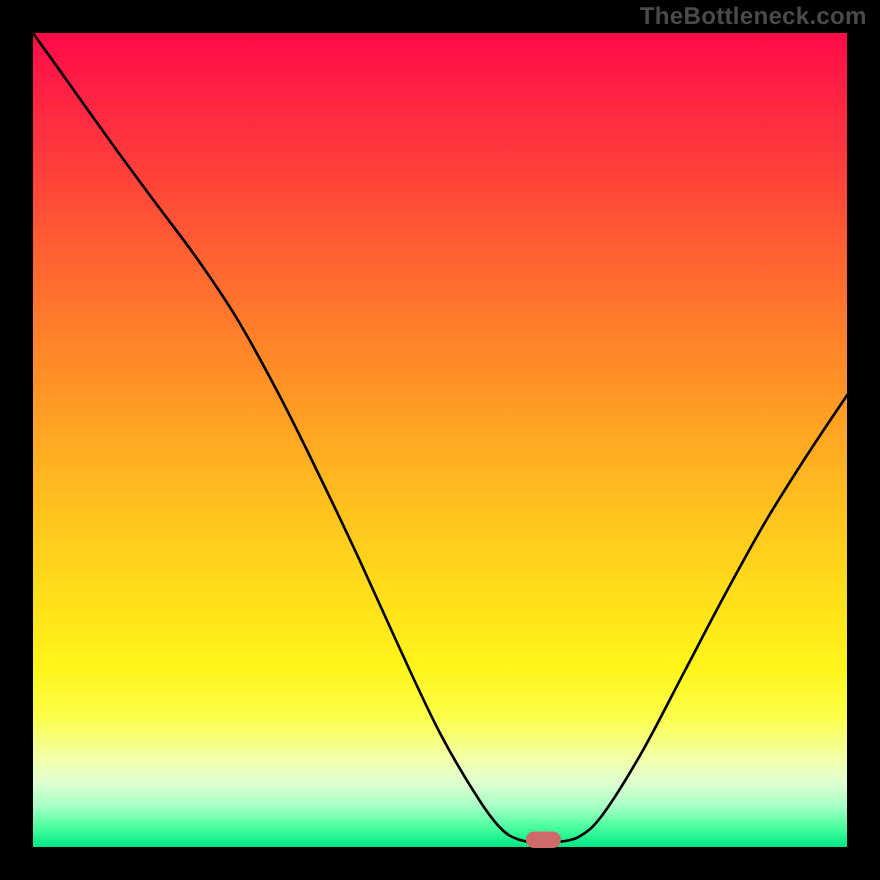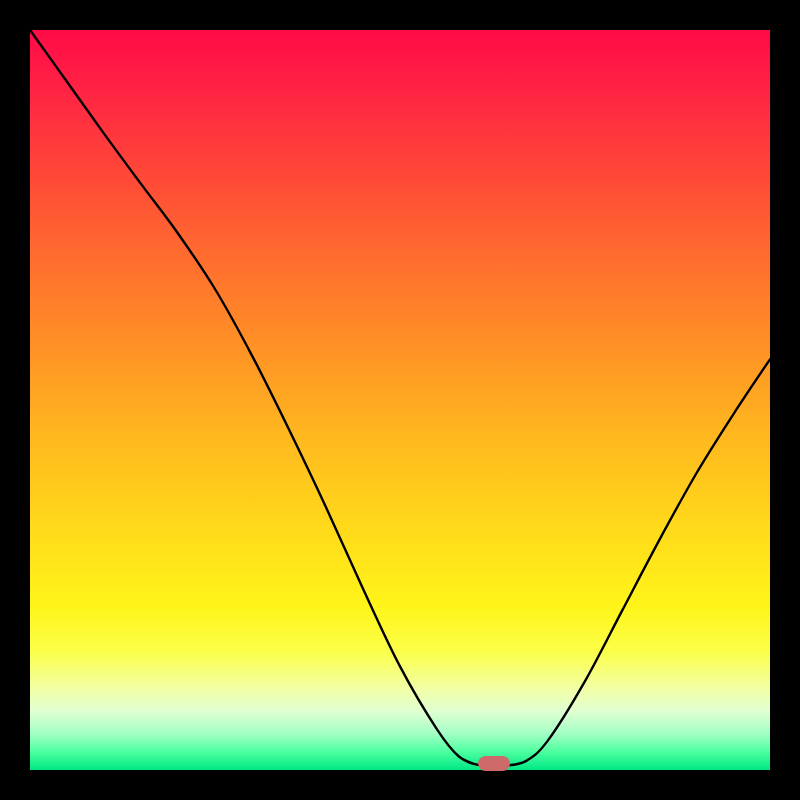--- a/index.html
+++ b/index.html
@@ -74,20 +74,21 @@
     height: 15px;
     border-radius: 9px;
     background: #cf6a6a;
   }
 </style>
 </head>
 <body>
 
 <div class="frame">
 
+  <div class="watermark">TheBottleneck.com</div>
 
   <div class="plot-area">
     <div class="gradient"></div>
 
     <svg class="curve" viewBox="0 0 740 740" preserveAspectRatio="none">
       <path id="curve-path" fill="none" stroke="#000" stroke-width="2.4" stroke-linecap="round" stroke-linejoin="round" d="M 0.0 0.0 C 6.2 8.6, 24.7 34.5, 37.0 51.8 C 49.3 69.1, 61.7 86.6, 74.0 103.6 C 86.3 120.6, 98.7 137.3, 111.0 153.9 C 123.3 170.6, 135.7 186.0, 148.0 203.5 C 160.3 221.0, 172.7 238.7, 185.0 259.0 C 197.3 279.3, 209.7 302.2, 222.0 325.6 C 234.3 349.0, 246.7 374.3, 259.0 399.6 C 271.3 424.9, 283.7 450.8, 296.0 477.3 C 308.3 503.8, 320.7 532.2, 333.0 558.7 C 345.3 585.2, 357.7 613.0, 370.0 636.4 C 382.3 659.8, 397.1 684.3, 407.0 699.3 C 416.9 714.3, 421.8 720.6, 429.2 726.7 C 436.6 732.7, 444.0 734.1, 451.4 735.6 C 458.8 737.0, 466.2 736.3, 473.6 735.6 C 481.0 734.8, 488.4 735.3, 495.8 731.1 C 503.2 726.9, 508.1 723.7, 518.0 710.4 C 527.9 697.1, 542.7 672.8, 555.0 651.2 C 567.3 629.6, 579.7 604.3, 592.0 580.9 C 604.3 557.5, 616.7 533.4, 629.0 510.6 C 641.3 487.8, 653.7 465.0, 666.0 444.0 C 678.3 423.0, 690.7 403.9, 703.0 384.8 C 715.3 365.7, 733.8 338.5, 740.0 329.3"></path>
     </svg>
 
     <div id="marker" class="marker" title="#cf6a6a" style="left: 447.98px; top: 726.08px; background: rgb(207, 106, 106);"></div>
   </div>

